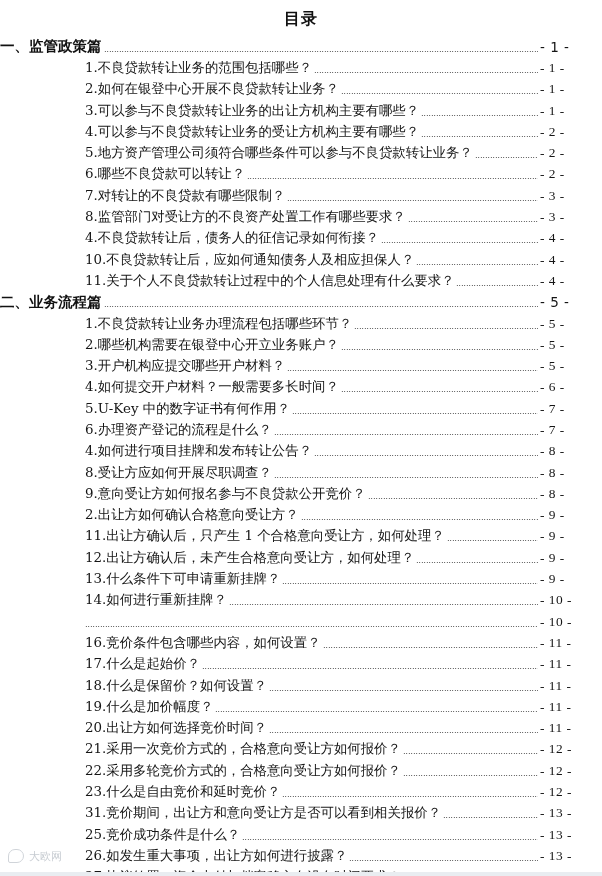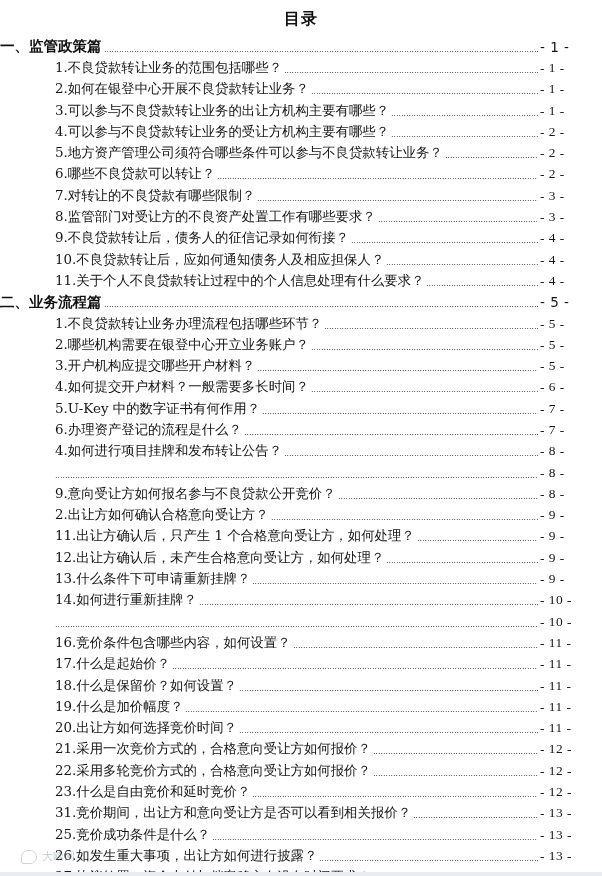--- a/index.html
+++ b/index.html
@@ -13,21 +13,21 @@
       position: absolute; top: 9px; left: 0; width: 602px; text-align: center;
       font-family: "DejaVu Sans", "Liberation Sans", sans-serif;
       font-size: 16px; font-weight: bold; letter-spacing: 1px; color: #111;
     }
     .toc { position: absolute; top: 36px; left: 0; width: 602px; }
     .row {
       position: relative; height: 21.3px; display: flex; align-items: center;
       white-space: nowrap;
     }
     .row.section { }
-    .row.entry { padding-left: 55px; }
+    .row.entry { padding-left: 85px; }
     .row .label {
       font-size: 13.4px; color: #151515; flex: 0 0 auto; padding-right: 2px;
     }
     .row.section .label {
       font-family: "DejaVu Sans", "Liberation Sans", sans-serif;
       font-size: 14.5px; font-weight: bold; color: #111;
     }
     .row .leader {
       flex: 1 1 auto; height: 1px; margin-top: 9px; margin-right: 2px;
       background-image: radial-gradient(circle, #333 0.6px, transparent 0.7px);
@@ -35,21 +35,21 @@
     }
     .row .page-num {
       flex: 0 0 62px; text-align: left; font-size: 13.4px; color: #151515;
       font-family: "Liberation Serif", "DejaVu Serif", serif; padding-right: 0;
       letter-spacing: 0.5px;
     }
     .row.section .page-num {
       font-family: "DejaVu Sans", "Liberation Sans", sans-serif; font-size: 13.5px;
     }
     .watermark {
-      position: absolute; left: 21px; top: 849px; display: flex; align-items: flex-end;
+      position: absolute; left: 8px; top: 849px; display: flex; align-items: flex-start;
       opacity: 0.55; font-family: "DejaVu Sans", sans-serif; font-size: 11px; color: #9aa3ad;
     }
     .watermark .wm-icon {
       width: 16px; height: 14px; border: 1.5px solid #aab2bb; border-radius: 7px 7px 7px 2px;
       margin-right: 5px; box-sizing: border-box;
     }
     .bottom-strip {
       position: absolute; left: 0; bottom: 0; width: 602px; height: 4px; background: #e9edf1;
     }
   </style>
@@ -100,21 +100,21 @@
         <span class="label">7.对转让的不良贷款有哪些限制？</span>
         <span class="leader"></span>
         <span class="page-num">- 3 -</span>
       </div>
     <div class="row entry">
         <span class="label">8.监管部门对受让方的不良资产处置工作有哪些要求？</span>
         <span class="leader"></span>
         <span class="page-num">- 3 -</span>
       </div>
     <div class="row entry">
-        <span class="label">9.不良贷款转让后，债务人的征信记录如何衔接？</span>
+        <span class="label">4.不良贷款转让后，债务人的征信记录如何衔接？</span>
         <span class="leader"></span>
         <span class="page-num">- 4 -</span>
       </div>
     <div class="row entry">
         <span class="label">10.不良贷款转让后，应如何通知债务人及相应担保人？</span>
         <span class="leader"></span>
         <span class="page-num">- 4 -</span>
       </div>
     <div class="row entry">
         <span class="label">11.关于个人不良贷款转让过程中的个人信息处理有什么要求？</span>
@@ -156,20 +156,21 @@
         <span class="label">6.办理资产登记的流程是什么？</span>
         <span class="leader"></span>
         <span class="page-num">- 7 -</span>
       </div>
     <div class="row entry">
         <span class="label">4.如何进行项目挂牌和发布转让公告？</span>
         <span class="leader"></span>
         <span class="page-num">- 8 -</span>
       </div>
     <div class="row entry">
+        <span class="label">8.受让方应如何开展尽职调查？</span>
         <span class="leader"></span>
         <span class="page-num">- 8 -</span>
       </div>
     <div class="row entry">
         <span class="label">9.意向受让方如何报名参与不良贷款公开竞价？</span>
         <span class="leader"></span>
         <span class="page-num">- 8 -</span>
       </div>
     <div class="row entry">
         <span class="label">2.出让方如何确认合格意向受让方？</span>

